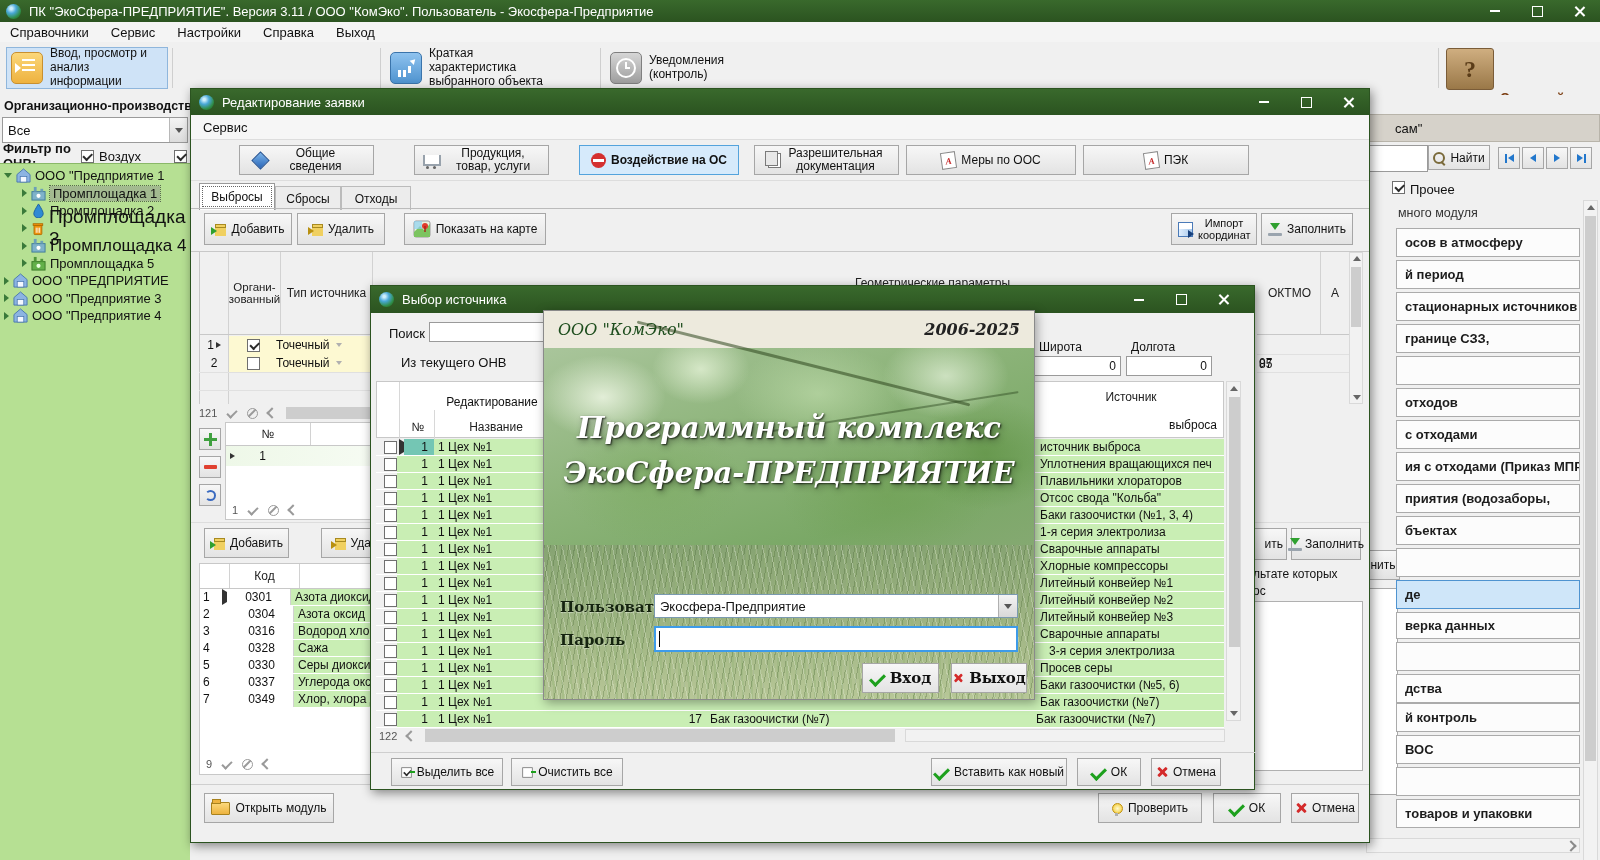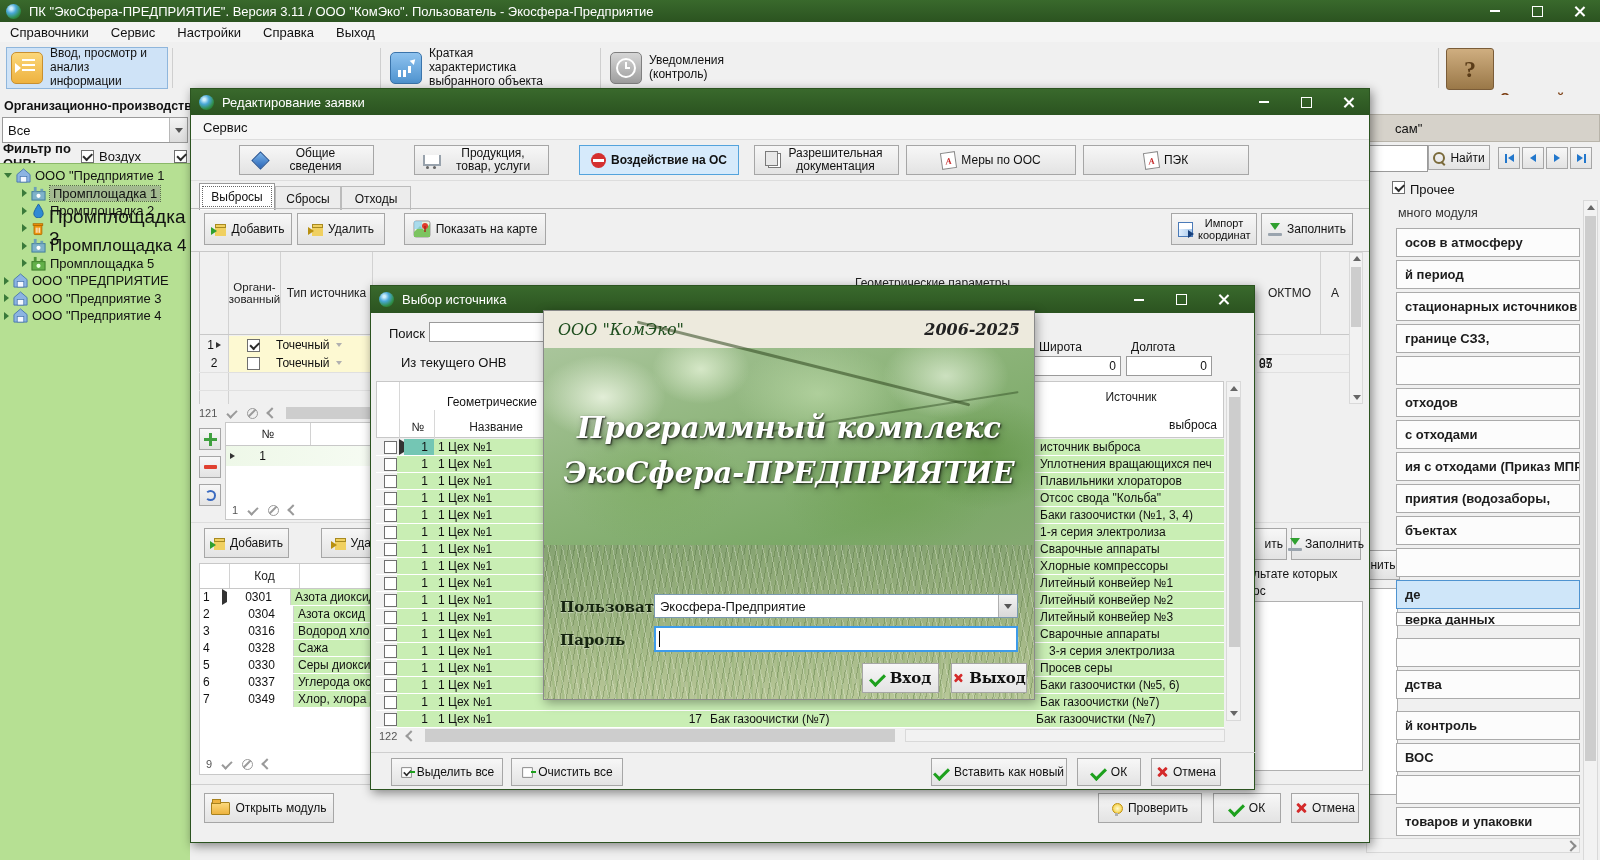--- a/index.html
+++ b/index.html
@@ -310,27 +310,27 @@
       </div>
     <div class="itm" style="height:29px;margin-bottom:3px">
         <span>бъектах</span>
       </div>
     <div class="itm" style="height:29px;margin-bottom:3px">
         <span></span>
       </div>
     <div class="itm sel" style="height:29px;margin-bottom:3px">
         <span>де</span>
       </div>
-    <div class="itm" style="height:14px;margin-bottom:12px">
+    <div class="itm" style="height:27px;margin-bottom:3px">
         <span>верка данных</span>
       </div>
     <div class="itm" style="height:29px;margin-bottom:3px">
         <span></span>
       </div>
-    <div class="itm" style="height:29px;margin-bottom:12px">
+    <div class="itm" style="height:29px;margin-bottom:0">
         <span>дства</span>
       </div>
     <div class="itm" style="height:29px;margin-bottom:3px">
         <span>й контроль</span>
       </div>
     <div class="itm" style="height:29px;margin-bottom:3px">
         <span>ВОС</span>
       </div>
     <div class="itm" style="height:29px;margin-bottom:3px">
         <span></span>
@@ -651,21 +651,21 @@
   <span class="w" style="left:668px;top:54px">Широта</span>
   <div class="w" style="left:662px;top:70px;width:88px;height:20px;background:#fff;border:1px solid #9a9a9a;box-sizing:border-box;display:flex;align-items:center;justify-content:flex-end;padding-right:4px">
       <span>0</span>
     </div>
   <span class="w" style="left:760px;top:54px">Долгота</span>
   <div class="w" style="left:755px;top:70px;width:86px;height:20px;background:#fff;border:1px solid #9a9a9a;box-sizing:border-box;display:flex;align-items:center;justify-content:flex-end;padding-right:4px">
       <span>0</span>
     </div>
   
   <div class="w" style="left:5px;top:95px;width:848px;height:57px;background:#fff;border:1px solid #c8c8c8;box-sizing:border-box">
-    <span class="w" style="left:55px;top:13px;width:120px;text-align:center">Геометрические</span>
+    <span class="w" style="left:55px;top:13px;width:120px;text-align:center">Редактирование</span>
     <span class="w hdr" style="left:25px;top:38px;width:32px">
         <span>№</span>
       </span>
     <span class="w hdr" style="left:60px;top:38px;width:118px">
         <span>Название</span>
       </span>
     <span class="w hdr" style="left:660px;top:8px;width:188px">
         <span>Источник</span>
       </span>
     <span class="w" style="left:660px;top:36px;width:180px;text-align:right"><span>выброса</span></span>

